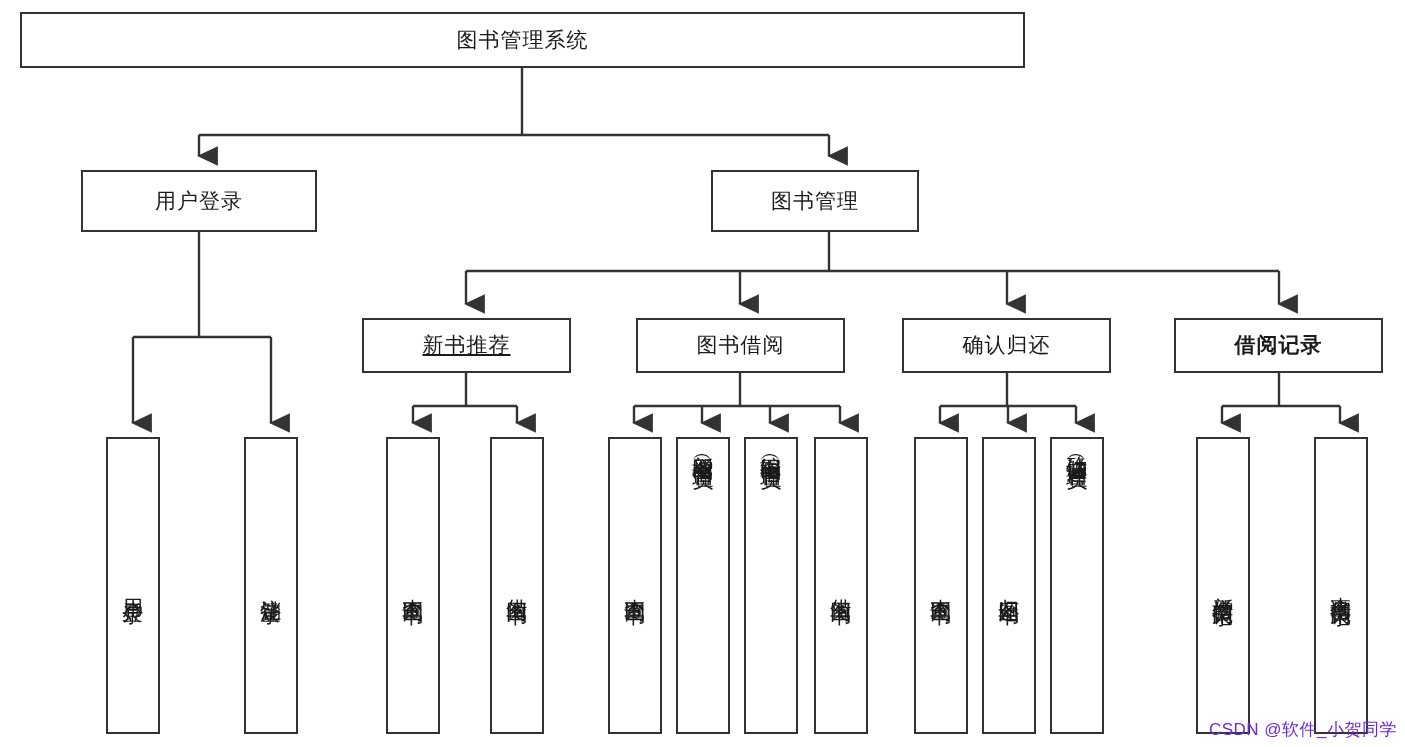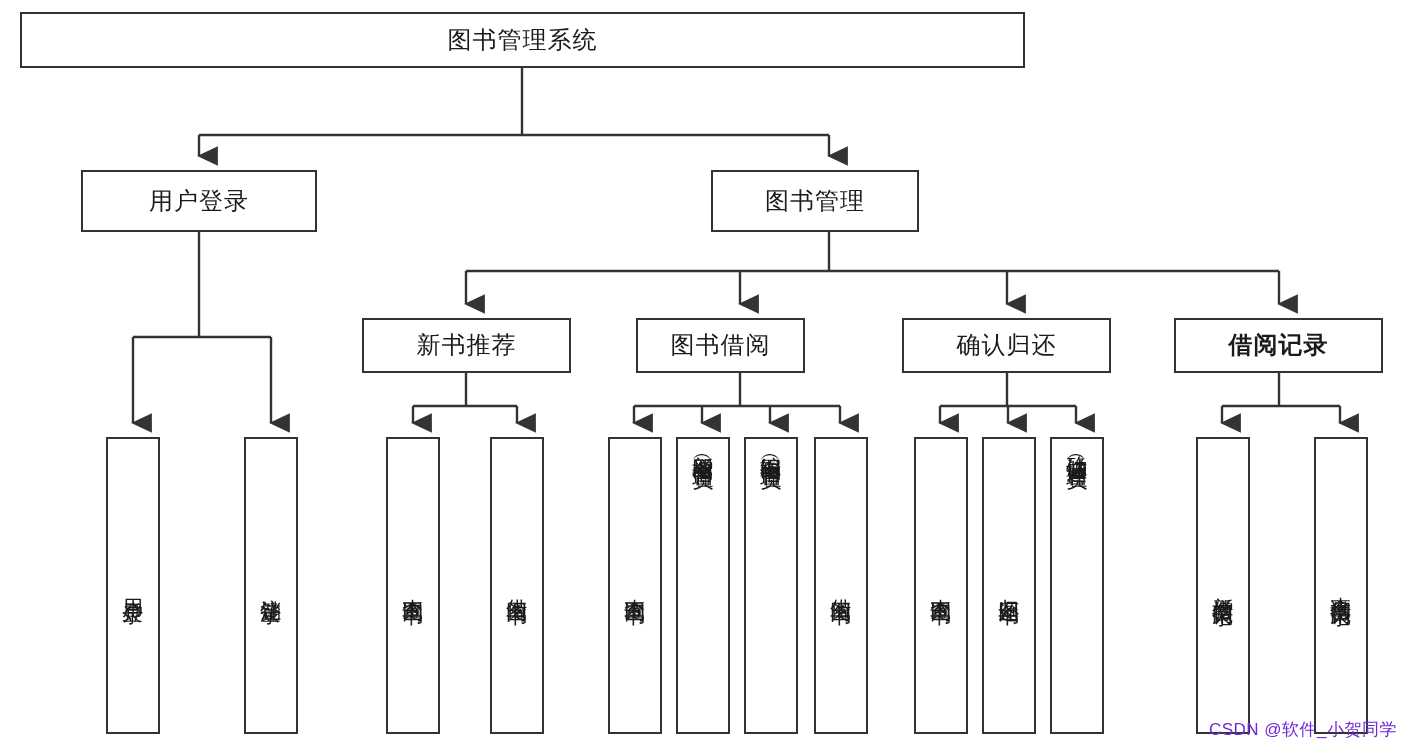--- a/index.html
+++ b/index.html
@@ -16,21 +16,21 @@
     position:absolute;
     box-sizing:border-box;
     background:#ffffff;
     border:2px solid #333333;
     display:flex;
     align-items:center;
     justify-content:center;
     color:#1b1b1b;
   }
   .node .lbl{
-    font-size:24px;
+    font-size:21px;
     line-height:1.18;
     letter-spacing:1px;
     white-space:nowrap;
   }
 
   
   .leaf{
     border-width:2px;
   }
   .leaf .lbl{
@@ -123,24 +123,24 @@
     <span class="lbl">图书管理系统</span>
   </div>
 
   <div class="node" style="left:81px;top:170px;width:236px;height:62px;">
     <span class="lbl">用户登录</span>
   </div>
   <div class="node" style="left:711px;top:170px;width:208px;height:62px;">
     <span class="lbl">图书管理</span>
   </div>
 
-  <div class="node" style="left:362px;top:318px;width:209px;height:55px;">
+  <div class="node" style="left:362px;top:318px;width:209px;height:55px;text-decoration:underline;">
     <span class="lbl">新书推荐</span>
   </div>
-  <div class="node" style="left:636px;top:318px;width:169px;height:55px;">
+  <div class="node" style="left:636px;top:318px;width:209px;height:55px;">
     <span class="lbl">图书借阅</span>
   </div>
   <div class="node" style="left:902px;top:318px;width:209px;height:55px;">
     <span class="lbl">确认归还</span>
   </div>
   <div class="node" style="left:1174px;top:318px;width:209px;height:55px;font-weight:bold;">
     <span class="lbl">借阅记录</span>
   </div>
 
   <div class="node leaf leafwrap center" style="left:106px;top:437px;width:54px;height:297px;">

